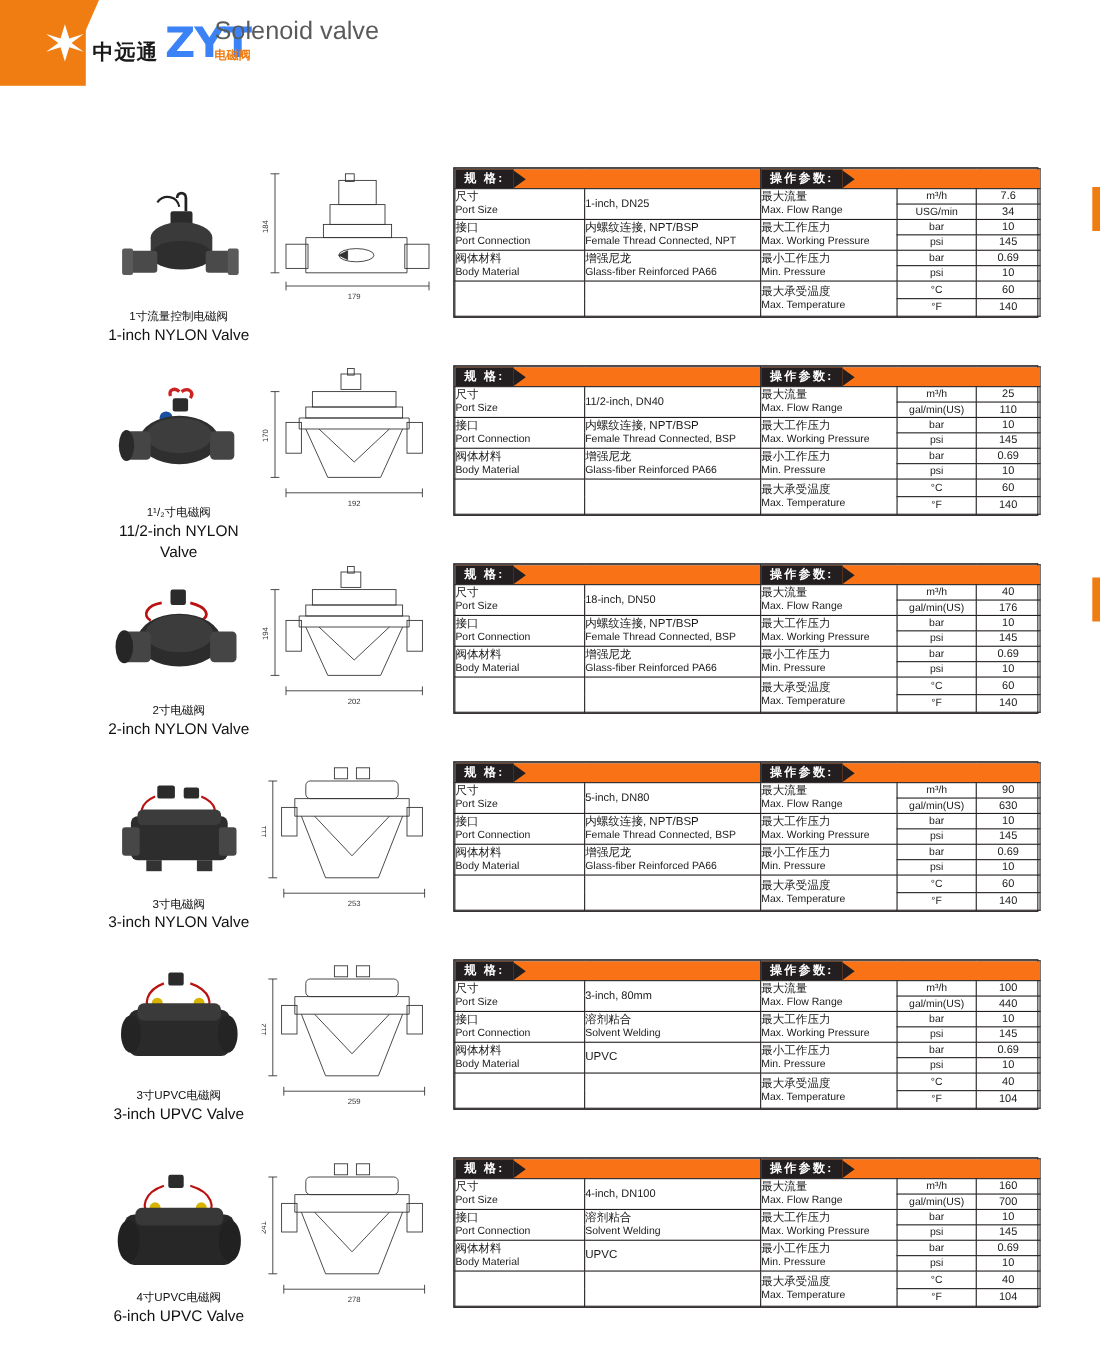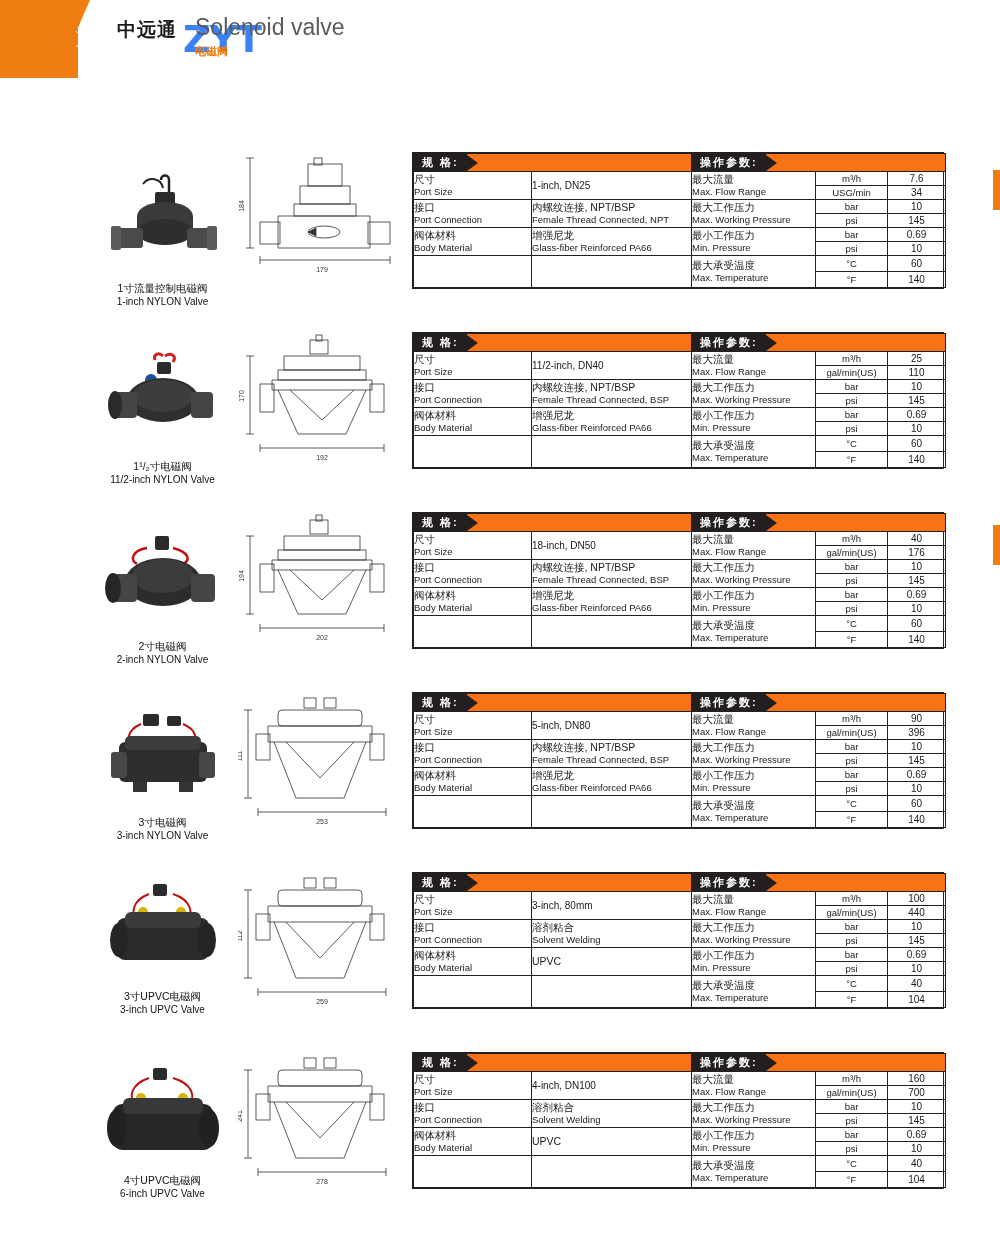--- a/index.html
+++ b/index.html
@@ -25,23 +25,23 @@
     background:#f07d12;
   }
   .orange-wedge:after{
     content:"";
     position:absolute; left:56px; top:0;
     border-left:34px solid #f07d12;
     border-bottom:78px solid transparent;
   }
   .logo {
     position:absolute;
-    left:73px; top:20px;
+    left:40px; top:20px;
     display:flex;
-    align-items:flex-start;
+    align-items:flex-end;
     gap:6px;
   }
   .logo-mark {
     width:38px; height:38px;
     position:relative;
   }
   .logo-mark svg { display:block; }
   .logo-cn {
     font-size:19px;
     font-weight:bold;
@@ -101,21 +101,21 @@
     height:105px;
     margin:0 auto;
     position:relative;
   }
   .photo-cap {
     font-size:10.5px;
     line-height:1.35;
     color:#111;
     margin-top:4px;
   }
-  .photo-cap .en { font-size:10px; }
+  .photo-cap .en { font-size:14px; }
 
   .drawing {
     position:absolute;
     left:238px;
     width:172px;
     height:150px;
   }
   .drawing svg { display:block; }
 
   
@@ -703,21 +703,21 @@
       <td rowspan="2" class="cell-pad">5-inch, DN80</td>
       <td rowspan="2" class="cell-pad">
         <div class="cn">最大流量</div>
                 <div class="en">Max. Flow Range</div>
       </td>
       <td class="unit-cell">m³/h</td>
       <td class="val-cell">90</td>
     </tr>
     <tr>
       <td class="unit-cell">gal/min(US)</td>
-      <td class="val-cell">396</td>
+      <td class="val-cell">630</td>
     </tr>
     <tr>
       <td rowspan="2" class="cell-pad">
         <div class="cn">接口</div>
                 <div class="en">Port Connection</div>
       </td>
       <td rowspan="2" class="cell-pad">
         <div class="cn">内螺纹连接, NPT/BSP</div>
         <div class="en">Female Thread Connected, BSP</div>
       </td>

